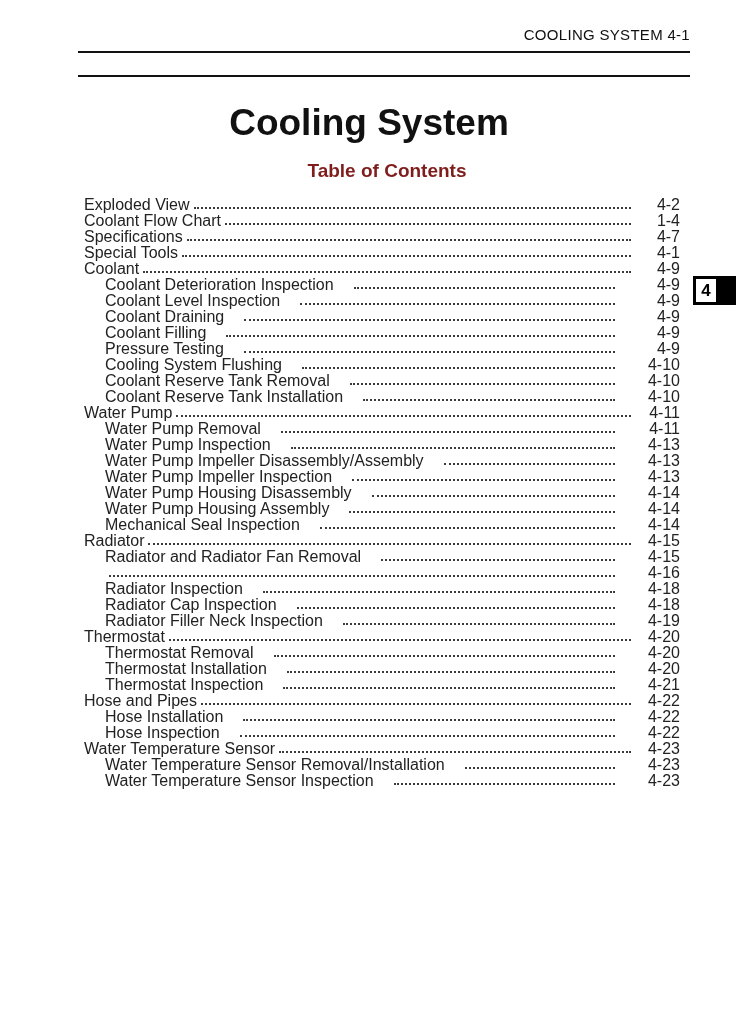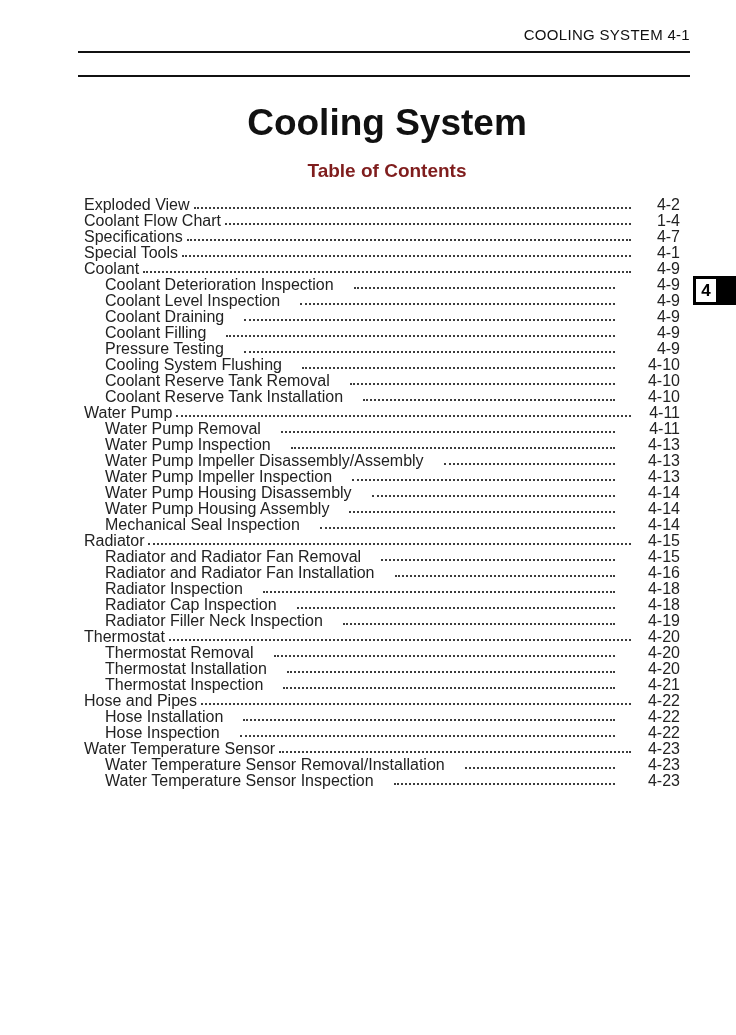--- a/index.html
+++ b/index.html
@@ -31,21 +31,21 @@
     left: 78px;
     width: 612px;
     background: #111;
   }
   .rule-1 { top: 51px; height: 2px; }
   .rule-2 { top: 75px; height: 2px; }
 
   .doc-title {
     position: absolute;
     top: 102px;
-    left: 84px;
+    left: 66px;
     width: 606px;
     text-align: center;
     font-size: 37px;
     font-weight: bold;
     color: #111;
   }
   .doc-subtitle {
     position: absolute;
     top: 160px;
     left: 84px;
@@ -234,21 +234,20 @@
       <span class="toc-label">Radiator</span>
       <span class="toc-leader"></span>
       <span class="toc-page">4-15</span>
     </div>
     <div class="toc-row indent-1">
       <span class="toc-label">Radiator and Radiator Fan Removal</span>
       <span class="toc-leader"></span>
       <span class="toc-page">4-15</span>
     </div>
     <div class="toc-row indent-1">
-      <span class="toc-label">Radiator and Radiator Fan Installation</span>
       <span class="toc-leader"></span>
       <span class="toc-page">4-16</span>
     </div>
     <div class="toc-row indent-1">
       <span class="toc-label">Radiator Inspection</span>
       <span class="toc-leader"></span>
       <span class="toc-page">4-18</span>
     </div>
     <div class="toc-row indent-1">
       <span class="toc-label">Radiator Cap Inspection</span>

